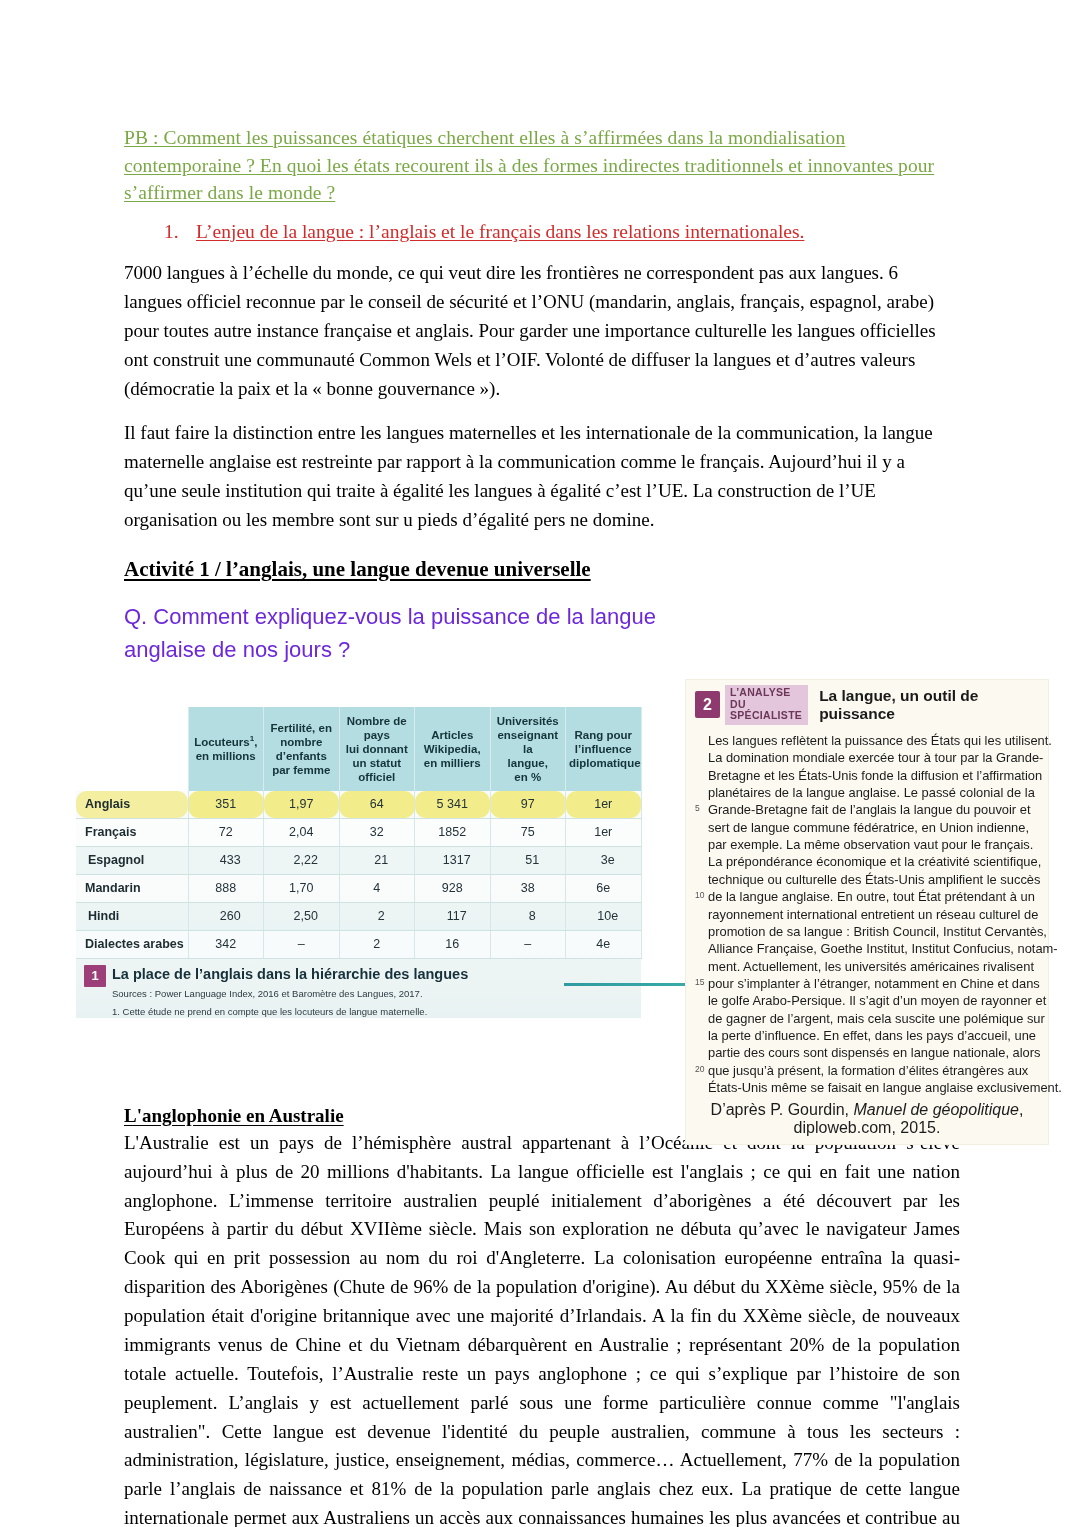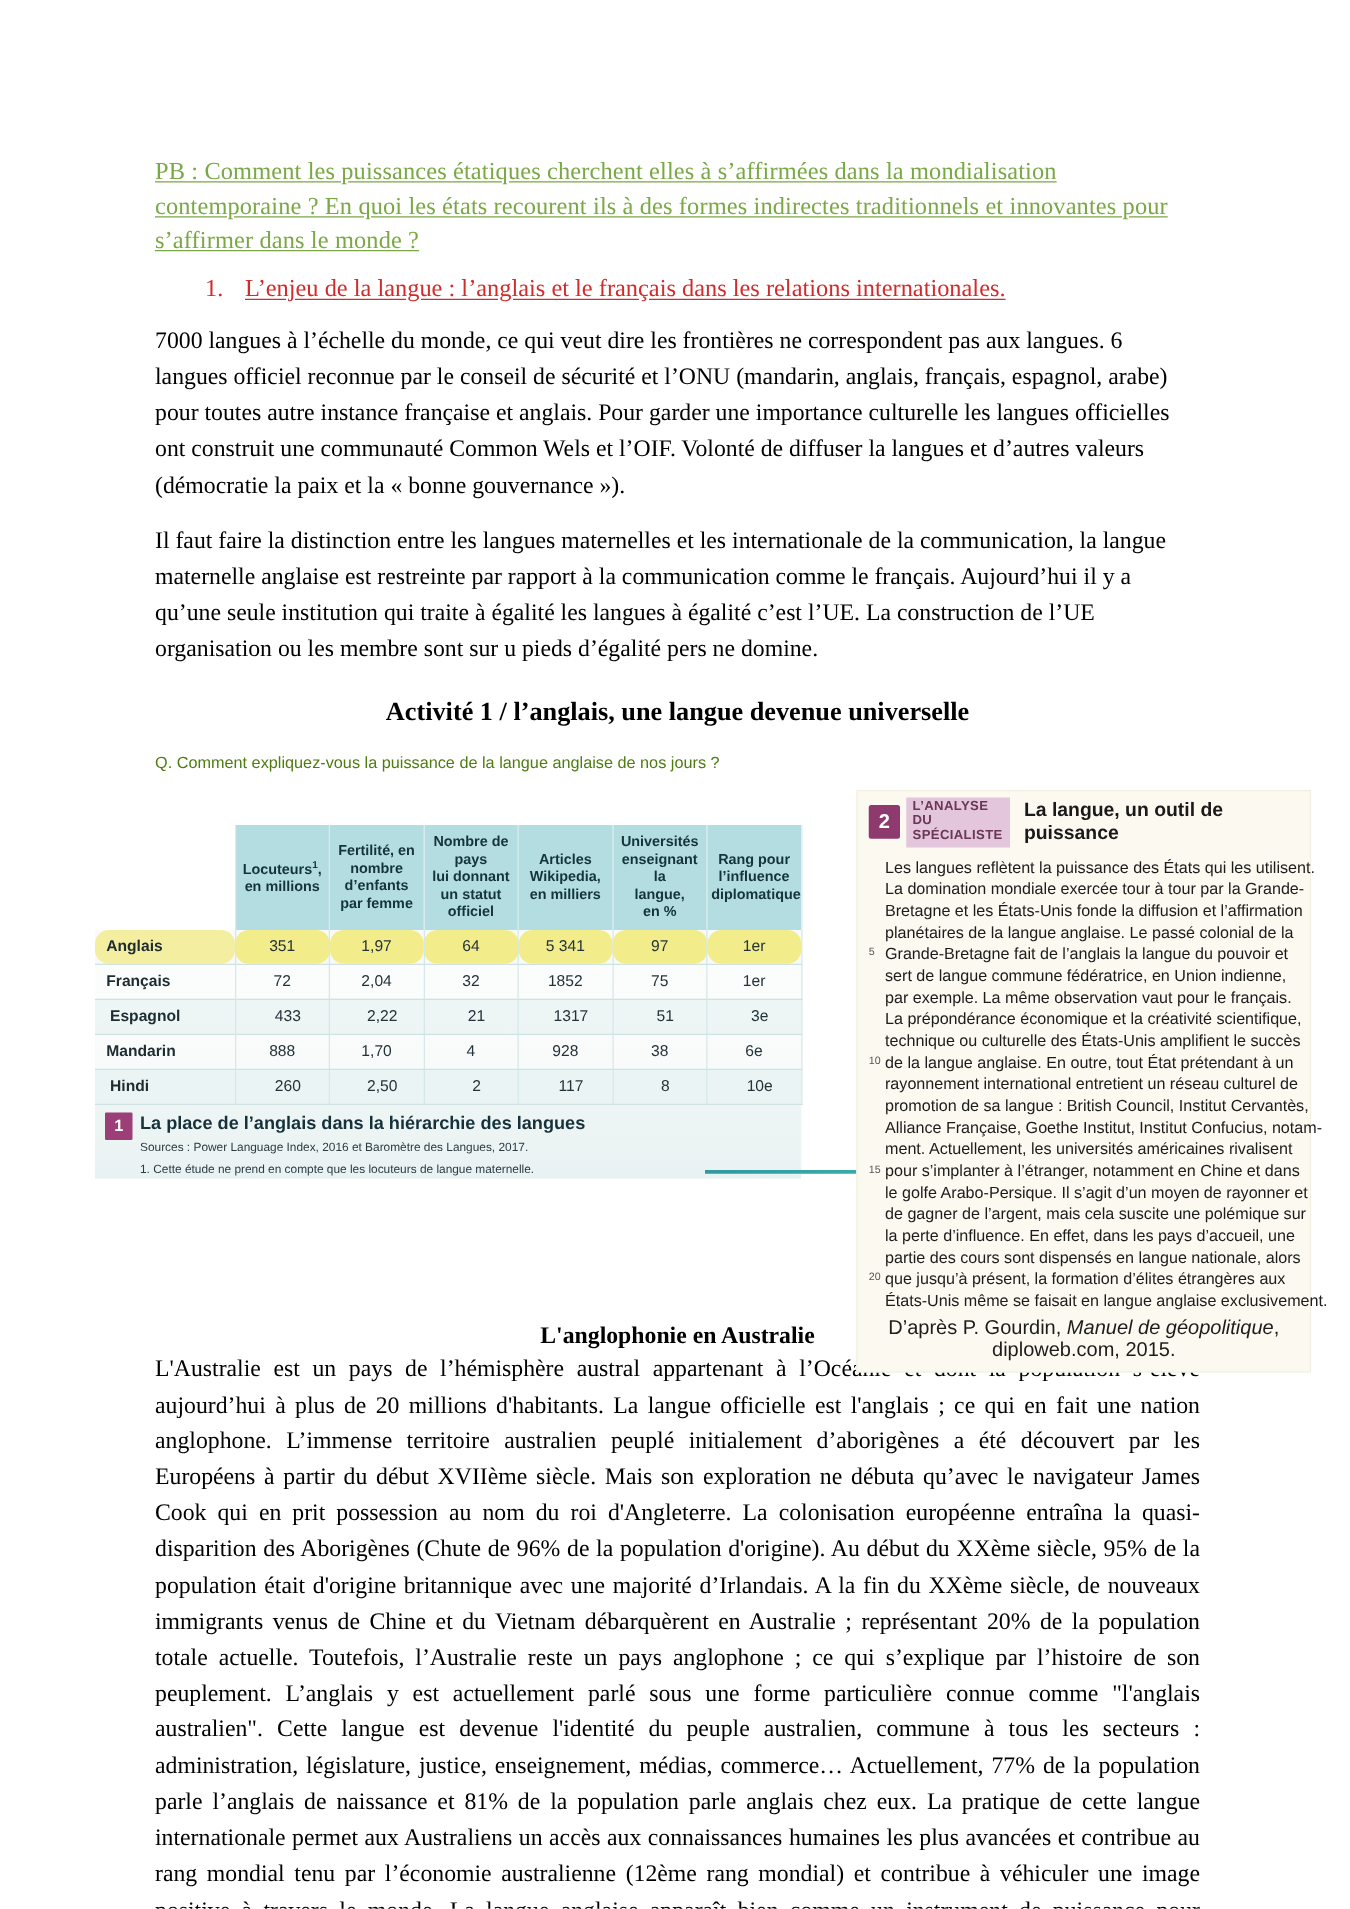--- a/index.html
+++ b/index.html
@@ -64,39 +64,40 @@
     line-height: 1.52;
     margin: 0 0 16px 0;
     text-align: left;
   }
   p.body.justified {
     text-align: justify;
   }
 
   
   .center-heading {
-    text-align: center;
+    text-align: left;
     font-weight: bold;
     font-size: 21px;
+    text-decoration: underline;
     text-underline-offset: 3px;
     margin: 22px 0 18px 0;
   }
   .center-heading.small {
     font-size: 19px;
     margin: 6px 0 2px 0;
   }
 
   
   .question {
     font-family: "Liberation Sans", sans-serif;
-    font-size: 13px;
+    font-size: 22px;
     line-height: 1.52;
     width: 545px;
     margin: 0 0 12px 0;
-    color: #4d7c0f;
+    color: #6d28d9;
   }
 
   
   .figure-row {
     position: relative;
     width: 836px;
     height: 420px;
     margin-top: 2px;
   }
 
@@ -365,20 +366,29 @@
               <td>6e</td>
             </tr>
             <tr class="r-odd">
               <td class="lang">Hindi</td>
               <td>260</td>
               <td>2,50</td>
               <td>2</td>
               <td>117</td>
               <td>8</td>
               <td>10e</td>
+            </tr>
+            <tr class="r-even">
+              <td class="lang">Dialectes arabes</td>
+              <td>342</td>
+              <td>–</td>
+              <td>2</td>
+              <td>16</td>
+              <td>–</td>
+              <td>4e</td>
             </tr>
           </tbody>
         </table>
 
         <div class="tbl-caption">
           <div class="badge-sq">1</div>
           <div class="cap-title">La place de l’anglais dans la hiérarchie des langues</div>
           <div class="cap-source">Sources : Power Language Index, 2016 et Baromètre des Langues, 2017.</div>
           <div class="cap-note">1. Cette étude ne prend en compte que les locuteurs de langue maternelle.</div>
         </div>

